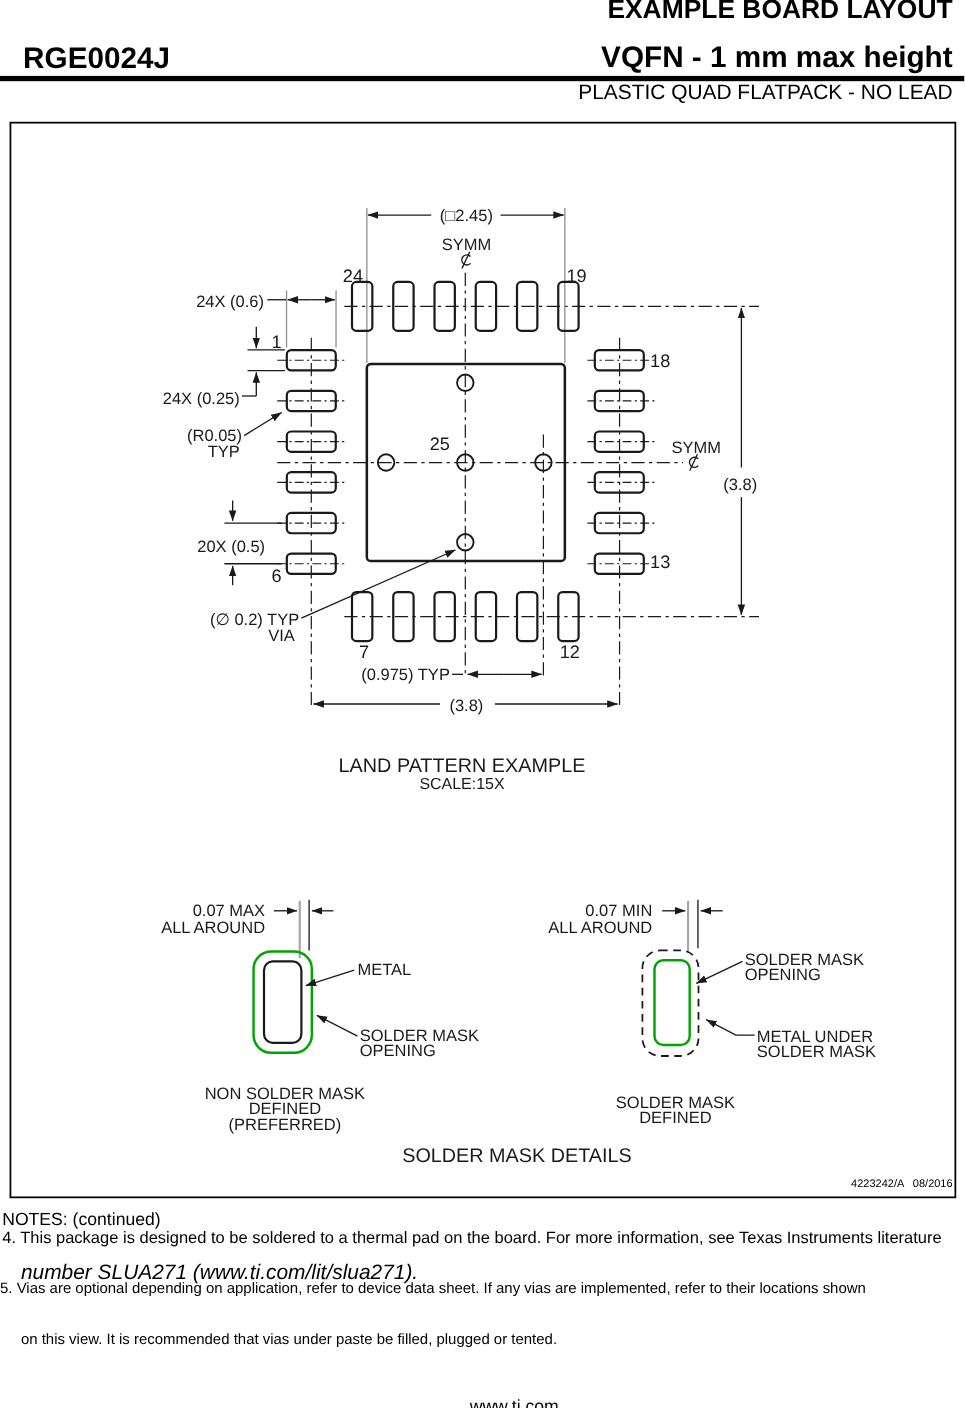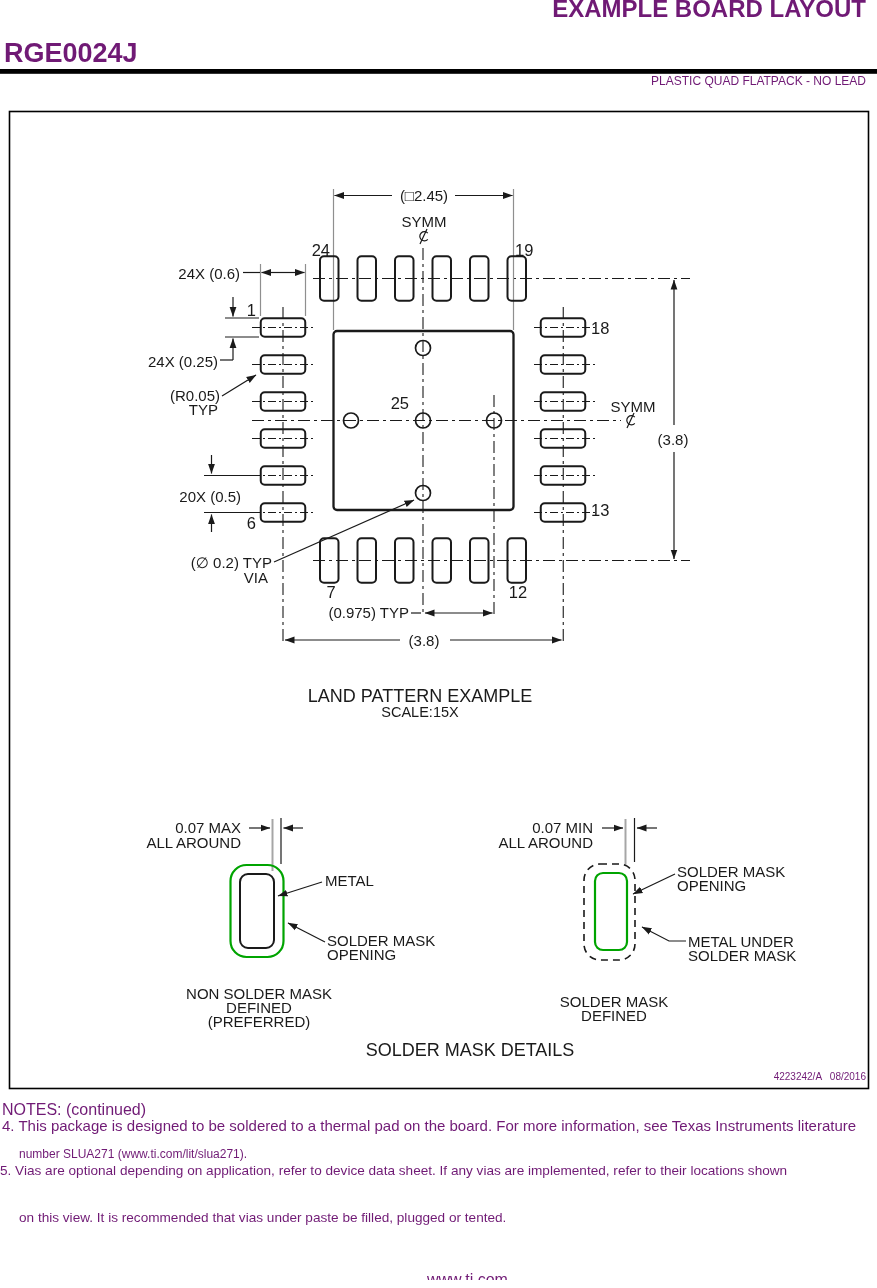--- a/index.html
+++ b/index.html
@@ -1,17 +1,17 @@
 <!DOCTYPE html>
 <html><head>
 <meta charset="utf-8">
 <style>
   html,body{margin:0;padding:0;background:#fff;}
   .page{position:relative;width:877px;height:1280px;background:#fff;overflow:hidden;
-        font-family:"Liberation Sans","DejaVu Sans",sans-serif;color:#701a75;}
+        font-family:"Liberation Sans","DejaVu Sans",sans-serif;color:#000000;}
   .abs{position:absolute;line-height:1;white-space:pre;}
   .b{font-weight:bold;}
   .right{text-align:right;}
   #art{position:absolute;left:0;top:0;}
   
   .pad{fill:none;stroke:#1a1a1a;stroke-width:2;}
   .thermal{fill:none;stroke:#1a1a1a;stroke-width:2.3;}
   .via{fill:none;stroke:#1a1a1a;stroke-width:1.7;}
   .cl{fill:none;stroke:#1a1a1a;stroke-width:1.1;stroke-dasharray:12 4 3 4;}
   .cl2{fill:none;stroke:#1a1a1a;stroke-width:1.1;stroke-dasharray:8 3 2 3;}
@@ -27,22 +27,23 @@
   .t18{font-size:18px;}
   .t14{font-size:14.5px;}
   .mid{text-anchor:middle;} .end{text-anchor:end;}
 </style>
 </head>
 <body>
 
 <div class="page">
 
   <div class="abs b right" style="top:-3px;right:11px;font-size:24px;">EXAMPLE BOARD LAYOUT</div>
-  <div class="abs b" style="top:40px;left:4px;font-size:27px;">RGE0024J</div>
-  <div class="abs right" style="top:75px;right:11px;font-size:12px;">PLASTIC QUAD FLATPACK - NO LEAD</div>
+  <div class="abs b" style="top:40px;left:21px;font-size:27px;">RGE0024J</div>
+  <div class="abs b right" style="top:39px;right:11px;font-size:27px;">VQFN - 1 mm max height</div>
+  <div class="abs right" style="top:75px;right:11px;font-size:19px;">PLASTIC QUAD FLATPACK - NO LEAD</div>
 
   <svg id="art" width="877" height="1288" viewBox="0 0 877 1288">
     <defs>
       <marker id="ah" markerWidth="11" markerHeight="9" refX="9.5" refY="4" orient="auto" markerUnits="userSpaceOnUse">
         <path d="M0,0.6 L9.8,4 L0,7.4 Z" fill="#1a1a1a"></path>
       </marker>
     </defs>
 
     <rect x="0" y="69" width="877" height="4.8" fill="#000"></rect>
 
@@ -224,19 +225,19 @@
     </g>
 
     <text class="t18 mid" x="470" y="1056">SOLDER MASK DETAILS</text>
   </svg>
 
   <div class="abs right" style="top:1072px;right:11px;font-size:10px;">4223242/A   08/2016</div>
 
   <div>
     <div class="abs" style="top:1102px;left:2px;font-size:16px;">NOTES: (continued)</div>
     <div class="abs" style="top:1118px;left:2px;font-size:15px;">4. This package is designed to be soldered to a thermal pad on the board. For more information, see Texas Instruments literature</div>
-    <div class="abs" style="top:1148px;left:19px;font-size:12px;">number SLUA271 (www.ti.com/lit/slua271).</div>
+    <div class="abs" style="top:1148px;left:19px;font-size:19px;font-style:italic;">number SLUA271 (www.ti.com/lit/slua271).</div>
     <div class="abs" style="top:1164px;left:0;font-size:13.6px;">5. Vias are optional depending on application, refer to device data sheet. If any vias are implemented, refer to their locations shown</div>
     <div class="abs" style="top:1179px;left:19px;font-size:13.6px;margin-top:32px;">on this view. It is recommended that vias under paste be filled, plugged or tented.</div>
   </div>
 
   <div class="abs" style="top:1272px;left:427px;font-size:16px;">www.ti.com</div>
 </div>
 
 </body></html>

